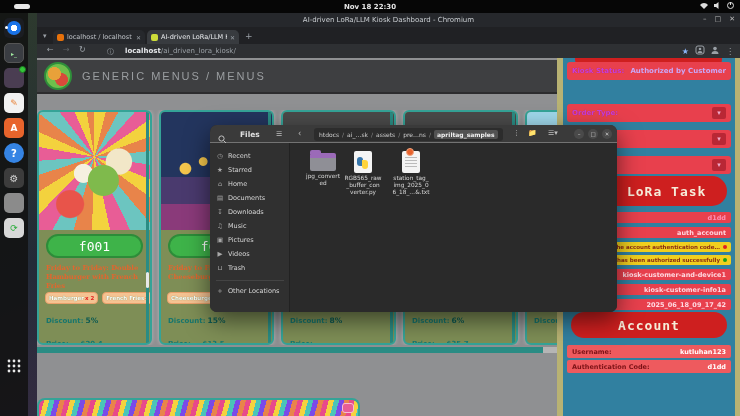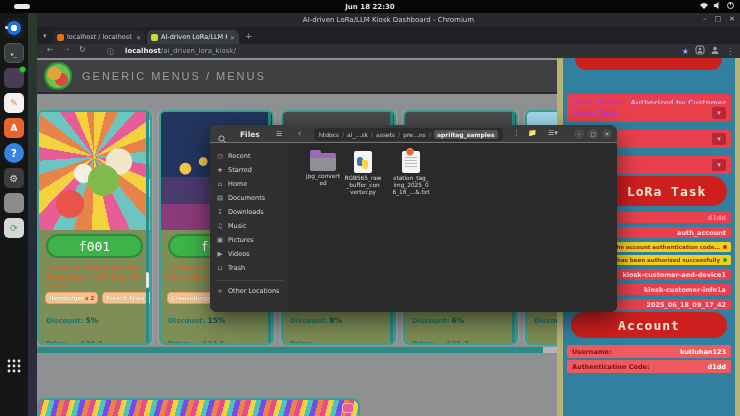--- a/index.html
+++ b/index.html
@@ -85,21 +85,21 @@
       radial-gradient(circle at 70% 62%, #d84a9a 0 16%, transparent 17%),
       linear-gradient(#23355e 0 55%, #4a3a6e 55% 78%, #8a3a7a 78%); }
   .img5 { background:
       radial-gradient(circle at 30% 30%, #fff 0 14%, transparent 15%),
       radial-gradient(circle at 75% 20%, #fdfdfd 0 12%, transparent 13%),
       #9fd7ea; }
   .imgdark { background:#4a4a4a; }
   .card .pill { position:absolute; left:7px; right:7px; top:122px; height:24px; border-radius:12px;
     background:#3eb349; border:2px solid #2d8c39; color:#fff; font-family:"DejaVu Sans Mono",monospace;
     font-size:13px; display:flex; align-items:center; justify-content:center; }
-  .card .ttl { position:absolute; left:7px; top:152px; font-family:"DejaVu Serif",serif; font-style:italic;
+  .card .ttl { position:absolute; left:7px; top:152px; font-family:"DejaVu Serif",serif; 
     font-weight:bold; font-size:6.8px; color:#e2662e; line-height:9px; }
   .chiprow { position:absolute; left:6px; top:180px; display:flex; gap:4px; }
   .chip { background:#f5c392; border:1.5px solid #e9a06b; border-radius:4px; padding:2px 3px;
     font-size:5.5px; font-weight:bold; color:#fff; text-shadow:0 0 1px #5a7d3a; white-space:nowrap; }
   .chip b { color:#e41f1f; text-shadow:none; margin-left:1px; }
   .disc { position:absolute; left:7px; top:204px; font-size:7px; font-weight:bold; color:#17766d; }
   .disc b { color:#0d5a52; font-size:7.5px; margin-left:2px; }
   .price { position:absolute; left:7px; top:228px; height:7px; overflow:hidden; font-size:7px; font-weight:bold; color:#17766d; }
   .card .mini-sb { position:absolute; right:1px; top:0; bottom:0; width:3px; background:#2a8c84; }
   .card .mini-sb i { position:absolute; right:0; width:3px; height:16px; background:#e8e8e8; border-radius:2px; top:160px; }
@@ -176,21 +176,21 @@
 
   svg { overflow:visible; }
 </style>
 </head>
 <body>
 
 <div id="screen">
 
   <div class="topbar">
     <div class="top-pill"></div>
-    <div class="clock">Jun 18 22:30</div>
+    <div class="clock">Nov 18 22:30</div>
     <div class="tray">
       <span>
           <svg width="8" height="7">
             <path d="M0 3 A5 5 0 0 1 8 3 L4 7 Z" fill="#ddd"></path>
           </svg>
         </span>
       <span>
           <svg width="7" height="7">
             <path d="M0 2 h2 l2.5-2 v7 l-2.5-2 h-2 Z" fill="#ddd"></path>
           </svg>
@@ -358,21 +358,21 @@
 
       <div class="bottomcard">
         <div class="badge"></div>
       </div>
 
       <div class="panel">
         <div class="khaki-l"></div>
         <div class="khaki-r"></div>
         <div class="ppill-top"></div>
 
-        <div class="prow" style="top:36px;">
+        <div class="prow" style="top:4px;">
           <span class="plabel">Kiosk Status:</span>
           <span class="pvalue">Authorized by Customer</span>
         </div>
         <div class="prow" style="top:46px;">
           <span class="plabel">Order Type:</span>
           <span class="pdd">▾</span>
         </div>
         <div class="prow" style="top:72px;">
           <span class="plabel">Order Tag:</span>
           <span class="pdd">▾</span>

